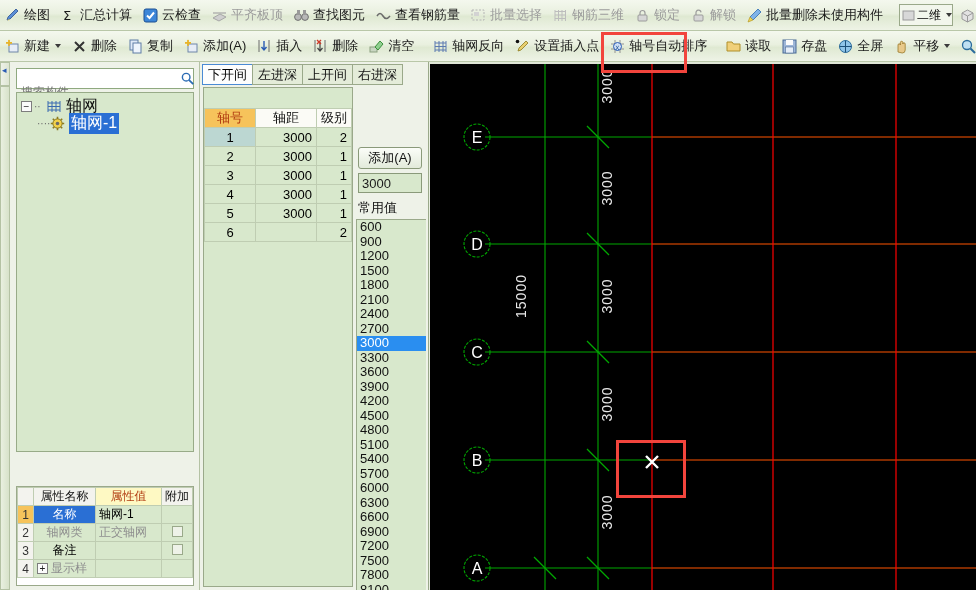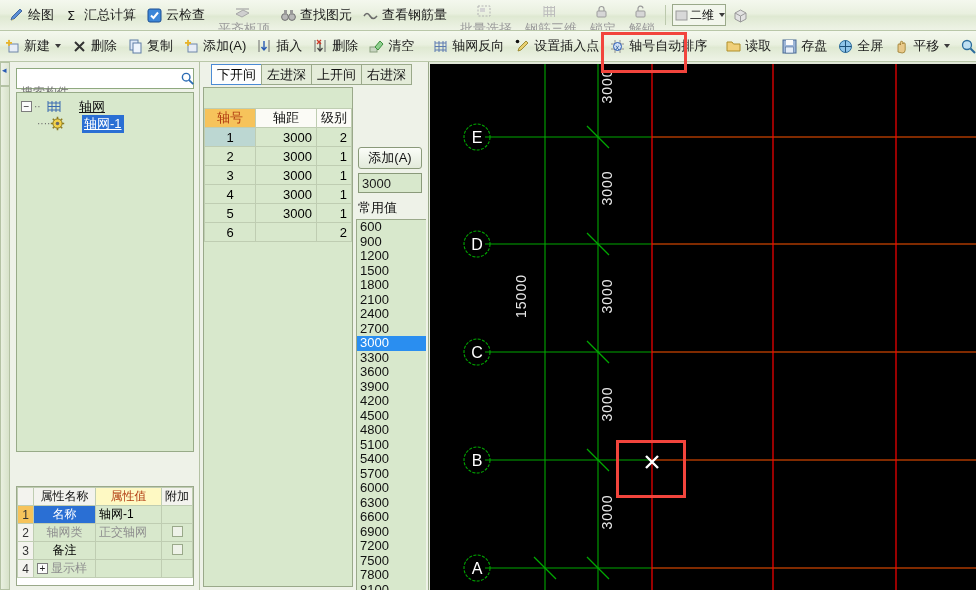--- a/index.html
+++ b/index.html
@@ -25,21 +25,21 @@
   #toolbar-sub { top: 31px; height: 31px; }
 
   .tb-item {
     display: inline-flex; align-items: center;
     height: 25px; padding: 0 5px 0 3px;
     margin: 0 1px;
     cursor: default;
     color: #1a1a1a;
     font-size: 13px;
   }
-  .tb-item.disabled { color: #9b9b9b; flex-direction: column; }
+  .tb-item.disabled { color: #9b9b9b; }
   .tb-item .lbl { margin-left: 3px; }
   .tb-sep {
     width: 1px; height: 20px; margin: 0 4px;
     background: #bcc9ad;
   }
   .ico {
     width: 17px; height: 17px; flex: 0 0 17px;
     position: relative; display: inline-block;
   }
   .ico svg { display: block; width: 17px; height: 17px; }
@@ -108,21 +108,21 @@
   .tree-row { display: flex; align-items: center; height: 17px; white-space: nowrap; }
   .tree-row.indent { padding-left: 16px; }
   .tree-toggle {
     width: 11px; height: 11px; border: 1px solid #7d7d7d;
     background: #fbfbfb; display: inline-flex;
     align-items: center; justify-content: center;
     font-size: 10px; line-height: 9px; color: #222;
     margin-right: 2px; flex: 0 0 11px;
   }
   .tree-dots { width: 12px; color: #6a6a6a; font-size: 10px; }
-  .tree-lbl { margin-left: 16px; font-size: 13px; color: #111; text-decoration: underline; }
+  .tree-lbl { margin-left: 3px; font-size: 16px; color: #111; }
   .tree-lbl.sel { background: #2a6fd4; color: #fff; padding: 0 2px; }
 
   
   #props {
     position: absolute; left: 6px; top: 424px;
     width: 178px; height: 100px;
     border: 1px solid #9aa98a; background: #fff;
     overflow: hidden;
   }
   #props table { border-collapse: collapse; width: 100%; font-size: 12px; }
@@ -150,21 +150,21 @@
     font-size: 10px; line-height: 9px; color: #222; margin-right: 3px;
   }
 
   
   #center-panel {
     position: absolute; left: 200px; top: 62px;
     width: 229px; height: 528px;
     background: #eef2e8;
     border-right: 1px solid #9aa98a;
   }
-  #tabs { position: absolute; left: 11px; top: 2px; display: flex; border-radius: 8px; }
+  #tabs { position: absolute; left: 2px; top: 2px; display: flex; border-radius: 8px; }
   .tab {
     height: 21px; padding: 0 5px;
     display: inline-flex; align-items: center;
     border: 1px solid #9aa98a; background: #e4ecd9;
     margin-right: -1px; font-size: 13px; color: #111;
   }
   .tab.active { background: #fdfdfd; border-color: #4a8ad4; color: #000; }
   #grid-box {
     position: absolute; left: 3px; top: 25px;
     width: 150px; height: 500px;
@@ -341,20 +341,29 @@
     <div class="tb-item disabled">
       <span class="ico">
           <svg viewBox="0 0 17 17">
             <rect x="4" y="8" width="9" height="6" rx="1" fill="#d6d6d6" stroke="#9c9c9c"></rect>
             <path d="M6 8 V6 a2.5 2.5 0 0 1 5 -0.6" stroke="#9c9c9c" fill="none" stroke-width="1.2"></path>
           </svg>
         </span>
       <span class="lbl">解锁</span>
     </div>
 
+    <div class="tb-item">
+      <span class="ico">
+          <svg viewBox="0 0 17 17">
+            <path d="M12 2 L15 5 L7 13 L4 10 Z" fill="#7fb3e8" stroke="#2d6bb0" stroke-width="0.8"></path>
+            <path d="M4 10 L2 15 L7 13 Z" fill="#f0d45a" stroke="#b79b22" stroke-width="0.7"></path>
+          </svg>
+        </span>
+      <span class="lbl">批量删除未使用构件</span>
+    </div>
 
     <div class="tb-sep"></div>
 
     <div class="combo-box">
       <span class="ico">
           <svg viewBox="0 0 17 17">
             <rect x="3" y="4" width="11" height="9" fill="#d8d8d8" stroke="#9a9a9a"></rect>
           </svg>
         </span>
       <span class="lbl">二维</span>

